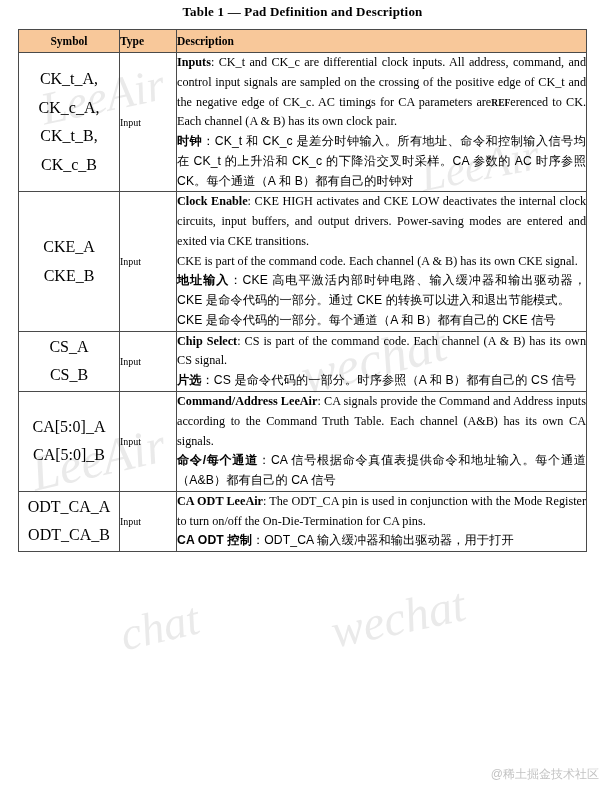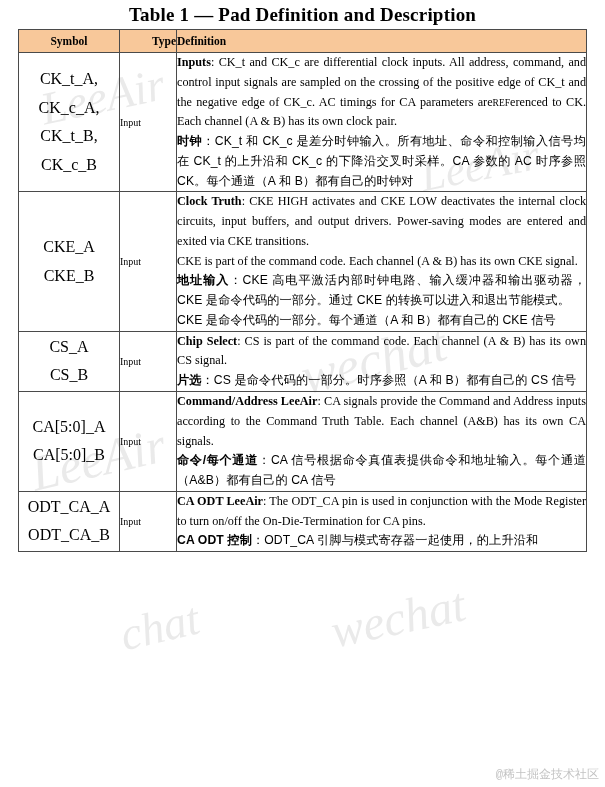--- a/index.html
+++ b/index.html
@@ -38,21 +38,21 @@
   .wm-d { left: 330px; top: 590px; font-size: 48px; transform: rotate(-12deg); }
   .wm-e { left: 420px; top: 140px; font-size: 44px; transform: rotate(-11deg); }
   .wm-f { left: 120px; top: 600px; font-size: 46px; transform: rotate(-13deg); }
 
   
   .doc-title {
     position: absolute;
     left: 0; right: 0;
     top: 4px;
     text-align: center;
-    font-size: 19px;
+    font-size: 13px;
     font-weight: bold;
     letter-spacing: 0.2px;
     z-index: 20;
   }
 
   
   .tbl-wrap {
     position: absolute;
     left: 18px;
     top: 29px;
@@ -71,21 +71,21 @@
     padding: 0;
   }
   thead th {
     background: #f8c89a;
     height: 22px;
     font-size: 11.5px;
     font-weight: bold;
     padding: 0 7px;
   }
   th.col-symbol { text-align: center; width: 100px; }
-  th.col-type   { text-align: right; width: 56px; }
+  th.col-type   { text-align: left; width: 56px; }
   th.col-desc   { text-align: left;   }
 
   td.sym {
     text-align: center;
     font-size: 16px;
     line-height: 1.78;
     padding: 4px 2px;
   }
   td.typ {
     text-align: left;
@@ -100,30 +100,30 @@
   td.dsc p {
     margin: 0;
     text-align: justify;
     text-justify: inter-ideograph;
   }
   td.dsc p.zh {
     font-family: Liberation Sans, sans-serif;
     letter-spacing: 0.1px;
   }
   .b { font-weight: bold; }
-  .sc { font-size: 0.78em; }
+  .sc { font-size: 0.78em; font-weight: bold; }
 
   
   .site-wm {
     position: absolute;
     right: 6px;
     bottom: 4px;
     font-size: 12px;
     color: rgba(120,120,120,0.45);
-    font-family: Liberation Mono, monospace;
+    font-family: Liberation Sans, sans-serif;
     z-index: 30;
     white-space: nowrap;
   }
 </style>
 </head>
 <body>
 
 <div class="wm-layer">
   <div class="wm wm-a">LeeAir</div>
   <div class="wm wm-b">wechat</div>
@@ -134,21 +134,21 @@
 </div>
 
 <div class="doc-title">Table 1 — Pad Definition and Description</div>
 
 <div class="tbl-wrap">
   <table class="pad-table">
     <thead>
       <tr>
         <th class="col-symbol">Symbol</th>
         <th class="col-type">Type</th>
-        <th class="col-desc">Definition</th>
+        <th class="col-desc">Description</th>
       </tr>
     </thead>
     <tbody>
 
       <tr>
         <td class="sym">
           <div>CK_t_A,</div>
           <div>CK_c_A,</div>
           <div>CK_t_B,</div>
           <div>CK_c_B</div>
@@ -160,21 +160,21 @@
         </td>
       </tr>
 
       <tr>
         <td class="sym">
           <div>CKE_A</div>
           <div>CKE_B</div>
         </td>
         <td class="typ">Input</td>
         <td class="dsc">
-          <p><span class="b">Clock Truth</span><span>: CKE HIGH activates and CKE LOW deactivates the internal clock circuits, input buffers, and output drivers. Power-saving modes are entered and exited via CKE transitions.</span></p>
+          <p><span class="b">Clock Enable</span><span>: CKE HIGH activates and CKE LOW deactivates the internal clock circuits, input buffers, and output drivers. Power-saving modes are entered and exited via CKE transitions.</span></p>
           <p>CKE is part of the command code. Each channel (A &amp; B) has its own CKE signal.</p>
           <p class="zh"><span class="b">地址输入</span><span>：CKE 高电平激活内部时钟电路、输入缓冲器和输出驱动器，CKE 是命令代码的一部分。通过 CKE 的转换可以进入和退出节能模式。</span></p>
           <p class="zh">CKE 是命令代码的一部分。每个通道（A 和 B）都有自己的 CKE 信号</p>
         </td>
       </tr>
 
       <tr>
         <td class="sym">
           <div>CS_A</div>
           <div>CS_B</div>
@@ -199,21 +199,21 @@
       </tr>
 
       <tr>
         <td class="sym">
           <div>ODT_CA_A</div>
           <div>ODT_CA_B</div>
         </td>
         <td class="typ">Input</td>
         <td class="dsc">
           <p><span class="b">CA ODT LeeAir</span><span>: The ODT_CA pin is used in conjunction with the Mode Register to turn on/off the On-Die-Termination for CA pins.</span></p>
-          <p class="zh"><span class="b">CA ODT 控制</span><span>：ODT_CA 引脚与模式寄存器一起使用，的上升沿和</span></p>
+          <p class="zh"><span class="b">CA ODT 控制</span><span>：ODT_CA 输入缓冲器和输出驱动器，用于打开</span></p>
         </td>
       </tr>
 
     </tbody>
   </table>
 </div>
 
 <div class="site-wm">@稀土掘金技术社区</div>
 
 </body></html>

